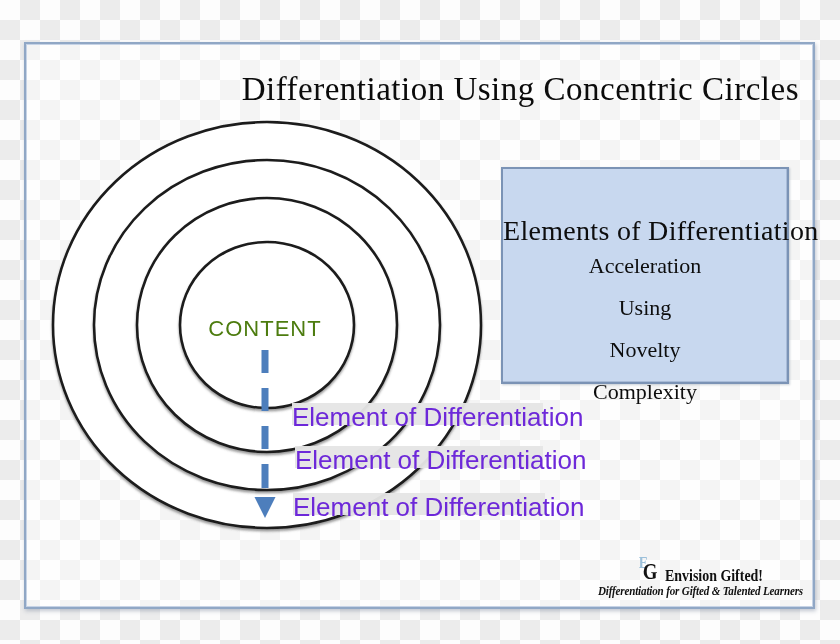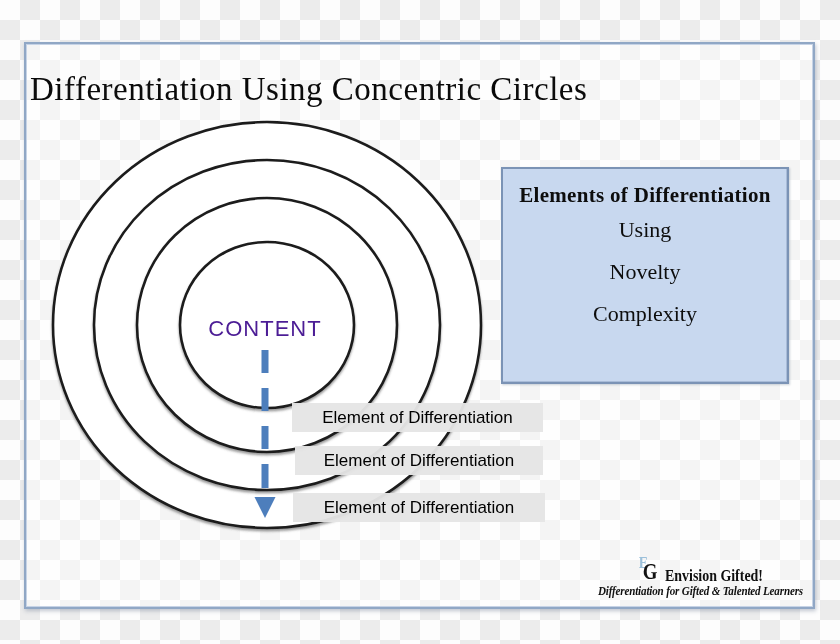--- a/index.html
+++ b/index.html
@@ -22,71 +22,72 @@
     width: 791px; height: 567px;
     border: 2px solid #90a7c5;
     background: rgba(255,255,255,0.42);
     box-shadow: inset 0 0 0 1px #c6d3e6, 1px 2px 4px rgba(120,132,155,0.45);
   }
   .frame-inner { position: absolute; inset: 0; }
 
   .title {
     position: absolute;
     left: 4px; right: 14px; top: 27px;
-    text-align: left;
+    text-align: right;
     font-family: "Liberation Serif", serif;
     font-size: 33px;
     letter-spacing: 0.5px;
     color: #0b0b0b;
     white-space: nowrap;
   }
 
   svg.rings { position: absolute; left: 0; top: 0; width: 787px; height: 563px; }
 
   .content-label {
     position: absolute;
     left: 159px; top: 272px; width: 160px;
     text-align: center;
     font-size: 22px;
     letter-spacing: 1px;
-    color: #4c1d95;
+    color: #4d7c0f;
   }
 
   .element-label {
     position: absolute;
-    width: 251px; height: 29px;
+    width: 251px; height: 22px;
     background: rgba(229,229,229,0.96);
     text-align: center;
     line-height: 29px;
-    font-size: 17px;
-    color: #000000;
+    font-size: 26px;
+    color: #6d28d9;
     white-space: nowrap;
   }
   .element-label.l1 { left: 266px; top: 359px; }
   .element-label.l2 { left: 269px; top: 402px; width: 248px; }
   .element-label.l3 { left: 267px; top: 449px; width: 252px; }
 
   .elements-box {
     position: absolute;
     left: 475px; top: 123px;
     width: 288px; height: 217px;
     background: #c8d8ef;
     border: 2px solid #7b93b5;
     box-shadow: inset -1px -1px 0 #a9bcd8, 1px 1px 2px rgba(110,125,150,0.35);
     padding-top: 12px;
     font-family: "Liberation Serif", serif;
     color: #0d0d0d;
     text-align: center;
   }
   .elements-box .box-header {
-    font-size: 21px;
-    font-weight: bold;
+    font-size: 28px;
+    font-weight: normal;
     line-height: 28px;
     letter-spacing: 0.3px;
     white-space: nowrap;
+    margin-top: 36px;
   }
   .elements-box .box-item {
     font-size: 22px;
     line-height: 42px;
   }
 
   .logo {
     position: absolute;
     right: 10px; bottom: 8px;
     text-align: center;
@@ -150,20 +151,21 @@
       <rect x="235.5" y="420" width="7" height="24" fill="#4d7ebc"></rect>
       <polygon points="228.5,453 249.5,453 239,474" fill="#4d7ebc"></polygon>
     </svg>
 
     <div class="element-label l1">Element of Differentiation</div>
     <div class="element-label l2">Element of Differentiation</div>
     <div class="element-label l3">Element of Differentiation</div>
 
     <div class="elements-box">
       <div class="box-header">Elements of Differentiation</div>
+      <div class="box-item">Acceleration</div>
       <div class="box-item">Using</div>
       <div class="box-item">Novelty</div>
       <div class="box-item">Complexity</div>
     </div>
 
     <div class="logo">
       <div class="logo-line1">
         <span class="monogram">
           <span class="m-e">E</span>
           <span class="m-g">G</span>

